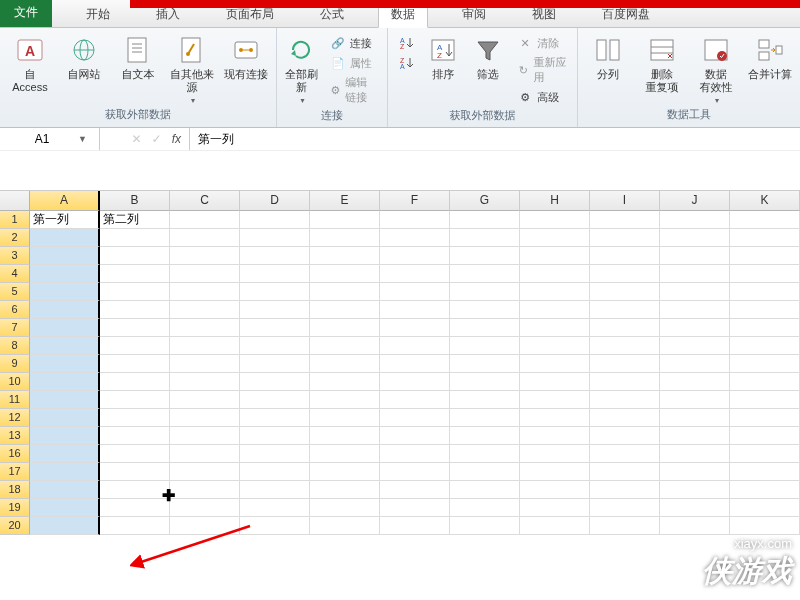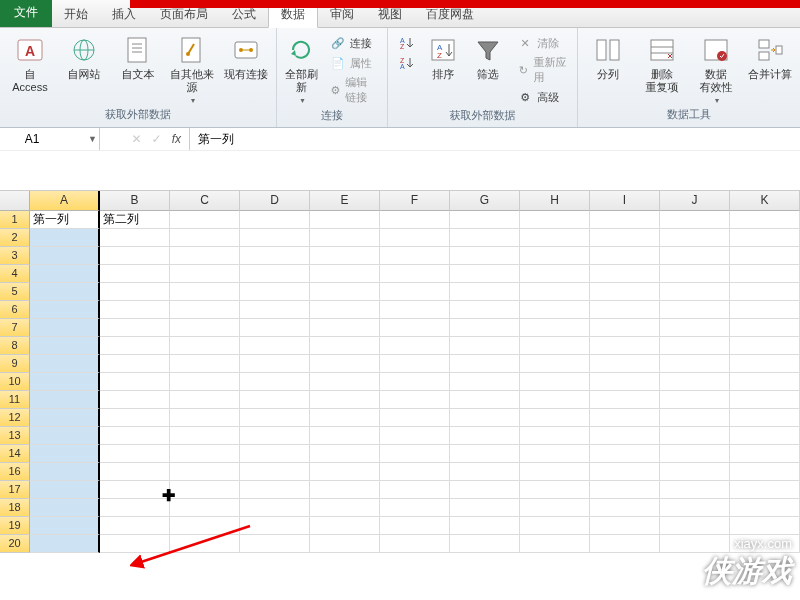--- a/index.html
+++ b/index.html
@@ -2,21 +2,21 @@
 <html><head>
 <meta charset="utf-8">
 <style>
 * { margin: 0; padding: 0; box-sizing: border-box; font-family: "Microsoft YaHei", SimSun, sans-serif; }
 body { background: #fff; width: 800px; height: 600px; overflow: hidden; position: relative; font-size: 12px; }
 
 
 .redbar { background: #d00; height: 8px; position: absolute; top: 0; left: 130px; right: 0; z-index: 5; }
 
 
-.tabs { display: flex; align-items: flex-end; height: 28px; background: linear-gradient(#fafafa,#e8e8e8); border-bottom: 1px solid #c5c5c5; }
+.tabs { display: flex; align-items: flex-end; height: 28px; background: linear-gradient(#fafafa,#e8e8e8); border-bottom: 1px solid #c5c5c5; gap: 22px; }
 .tab { padding: 5px 12px 4px; color: #444; cursor: default; position: relative; }
 .tab.file { background: #1e7c3a; color: #fff; padding: 6px 14px; }
 .tab.active { background: #fff; border: 1px solid #c5c5c5; border-bottom: 1px solid #fff; border-radius: 2px 2px 0 0; margin-bottom: -1px; }
 
 
 .ribbon { display: flex; background: linear-gradient(#f6f8fa,#e9eef3); border-bottom: 1px solid #b8c2cc; height: 100px; }
 .group { border-right: 1px solid #cfd6dd; display: flex; flex-direction: column; padding: 2px 6px 0; }
 .group-body { display: flex; align-items: flex-start; flex: 1; gap: 6px; }
 .group-label { text-align: center; color: #5a6a7a; font-size: 11px; padding: 2px 0 18px; }
 .big-btn { display: flex; flex-direction: column; align-items: center; justify-content: flex-start; width: 48px; padding-top: 4px; gap: 2px; cursor: default; }
@@ -24,21 +24,21 @@
 .big-btn .lbl { font-size: 11px; text-align: center; line-height: 13px; color: #333; }
 .stack { display: flex; flex-direction: column; gap: 2px; padding-top: 4px; }
 .small-btn { display: flex; align-items: center; gap: 4px; padding: 1px 4px; font-size: 11px; color: #444; cursor: default; }
 .small-btn.dim { color: #999; }
 .small-btn .si { width: 16px; height: 16px; display: inline-flex; align-items: center; justify-content: center; }
 .drop::after { content: "▾"; font-size: 8px; color: #666; margin-left: 2px; }
 
 
 .fbar-wrap { border-bottom: 1px solid #ccc; }
 .fbar1 { display: flex; align-items: center; height: 22px; }
-.namebox { width: 100px; border-right: 1px solid #ccc; height: 100%; display: flex; align-items: center; padding: 0 2px; justify-content: space-between; background: #fff; }
+.namebox { width: 100px; border-right: 1px solid #ccc; height: 100%; display: flex; align-items: center; padding: 0 12px; justify-content: space-between; background: #fff; }
 .namebox input { border: none; width: 60px; font-size: 12px; text-align: center; outline: none; }
 .namebox .dd { font-size: 9px; color: #666; }
 .fx-area { display: flex; align-items: center; flex: 1; }
 .fx-btns { width: 90px; border-right: 1px solid #ccc; height: 22px; display: flex; align-items: center; justify-content: flex-end; padding-right: 8px; gap: 10px; color: #999; }
 .fx { font-style: italic; font-weight: normal; color: #555; }
 .formula-input { flex: 1; padding: 0 8px; height: 22px; display: flex; align-items: center; }
 .fbar2 { height: 40px; border-top: 1px solid #eee; }
 
 
 .grid { position: relative; }
@@ -487,34 +487,20 @@
         <div class="cell"></div>
         <div class="cell"></div>
         <div class="cell"></div>
         <div class="cell"></div>
         <div class="cell"></div>
         <div class="cell"></div>
         <div class="cell"></div>
         <div class="cell"></div>
       </div>
       <div class="row">
-        <div class="rowhead sel">14</div>
-        <div class="cell selcol"></div>
-        <div class="cell"></div>
-        <div class="cell"></div>
-        <div class="cell"></div>
-        <div class="cell"></div>
-        <div class="cell"></div>
-        <div class="cell"></div>
-        <div class="cell"></div>
-        <div class="cell"></div>
-        <div class="cell"></div>
-        <div class="cell"></div>
-      </div>
-      <div class="row">
         <div class="rowhead sel">16</div>
         <div class="cell selcol"></div>
         <div class="cell"></div>
         <div class="cell"></div>
         <div class="cell"></div>
         <div class="cell"></div>
         <div class="cell"></div>
         <div class="cell"></div>
         <div class="cell"></div>
         <div class="cell"></div>

